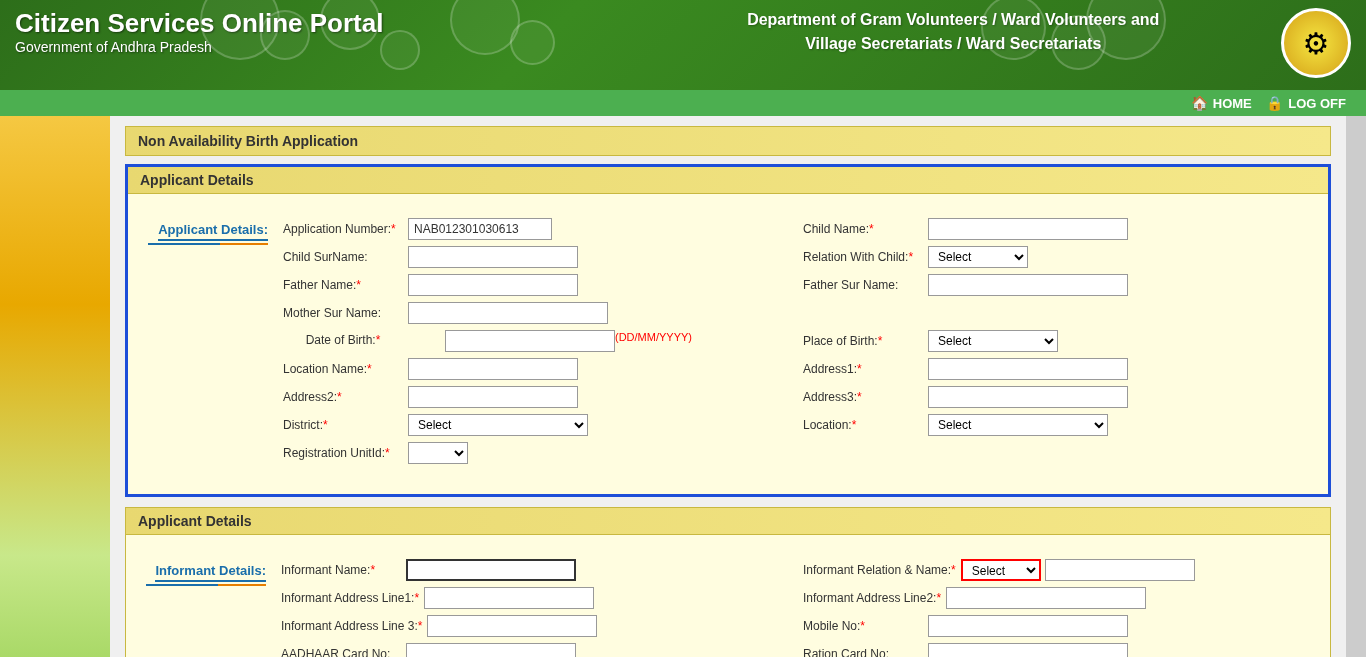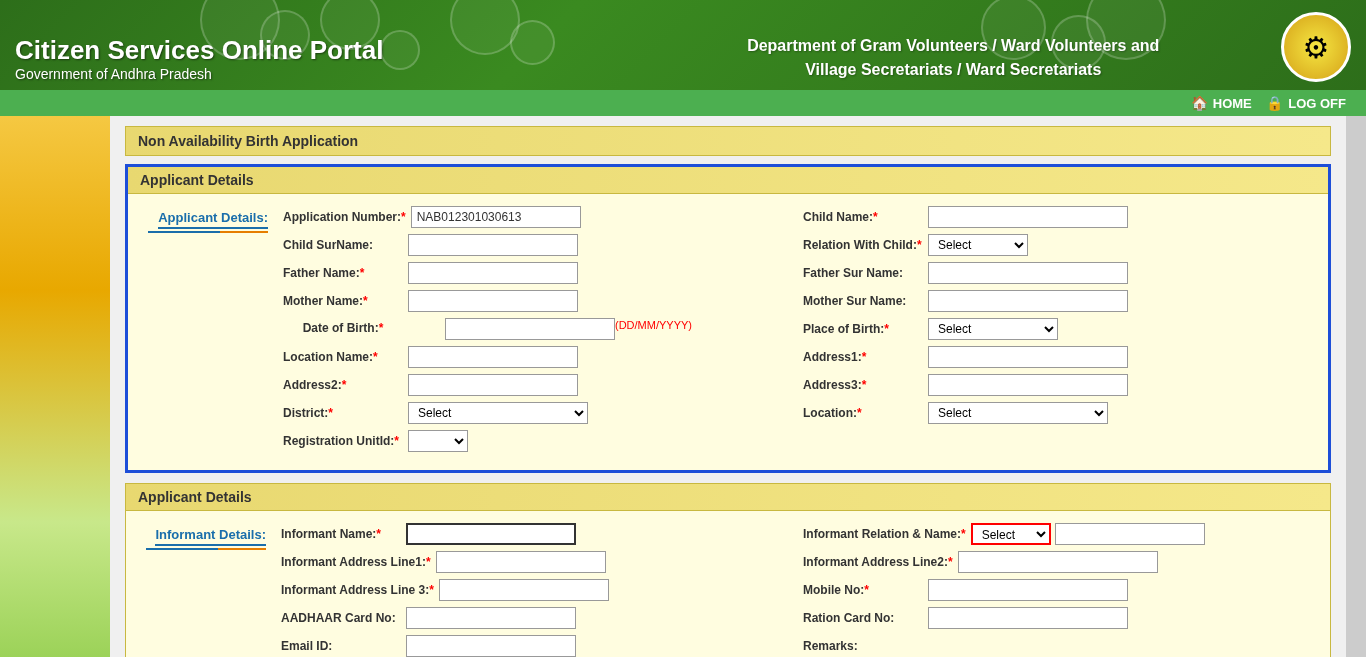--- a/index.html
+++ b/index.html
@@ -2,21 +2,21 @@
 <html><head>
   <meta charset="utf-8">
   <style>
     * { box-sizing: border-box; margin: 0; padding: 0; }
     body { font-family: Arial, sans-serif; font-size: 13px; background: #f0f0f0; }
 
     
     .header {
       background: linear-gradient(135deg, #2d6e1a 0%, #3a8a20 40%, #2d6e1a 100%);
       display: flex;
-      align-items: flex-end;
+      align-items: flex-start;
       padding: 8px 15px;
       min-height: 90px;
       position: relative;
     }
     .header-left {
       flex: 1;
     }
     .header-title {
       color: #fff;
       font-size: 26px;
@@ -119,21 +119,21 @@
     }
     .panel-header {
       background: linear-gradient(90deg, #e8d870 0%, #f5e88a 100%);
       padding: 5px 12px;
       font-weight: bold;
       font-size: 14px;
       color: #333;
       border-bottom: 1px solid #c8b840;
     }
     .panel-body {
-      padding: 8px 10px;
+      padding: 20px 10px;
     }
 
     
     .form-section {
       display: flex;
       gap: 0;
     }
     .form-label-col {
       width: 140px;
       flex-shrink: 0;
@@ -169,21 +169,21 @@
       align-items: center;
     }
     .form-group {
       display: flex;
       align-items: center;
       flex: 1;
       padding: 0 5px;
     }
     .form-group label {
       font-size: 12px;
-      font-weight: bold;
+      font-weight: normal;
       color: #333;
       white-space: nowrap;
       margin-right: 5px;
       min-width: 120px;
     }
     .required { color: red; }
     .form-group input[type="text"],
     .form-group select {
       border: 1px solid #999;
       padding: 2px 5px;
@@ -301,21 +301,21 @@
             <div class="form-label-underline"></div>
           </div>
 
           <div class="form-fields">
 
             <div class="form-row">
               <div class="form-group">
                 <label>
                   <span>Application Number:</span><span class="required">*</span>
                 </label>
-                <input type="text" value="NAB012301030613" class="input-filled" style="width: 170px;">
+                <input type="text" value="NAB012301030613" class="input-filled" style="width: 144px;">
               </div>
               <div class="form-group">
                 <label>
                   <span>Child Name:</span><span class="required">*</span>
                 </label>
                 <input type="text" style="width: 200px;">
               </div>
             </div>
 
             <div class="form-row">
@@ -344,26 +344,20 @@
               </div>
               <div class="form-group">
                 <label>
                   <span>Father Sur Name:</span>
                 </label>
                 <input type="text" style="width: 200px;">
               </div>
             </div>
 
             <div class="form-row">
-              <div class="form-group">
-                <label>
-                  <span>Mother Name:</span><span class="required">*</span>
-                </label>
-                <input type="text" style="width: 170px;">
-              </div>
               <div class="form-group">
                 <label>
                   <span>Mother Sur Name:</span>
                 </label>
                 <input type="text" style="width: 200px;">
               </div>
             </div>
 
             <div class="form-row">
               <div class="form-group" style="align-items:flex-start;">

